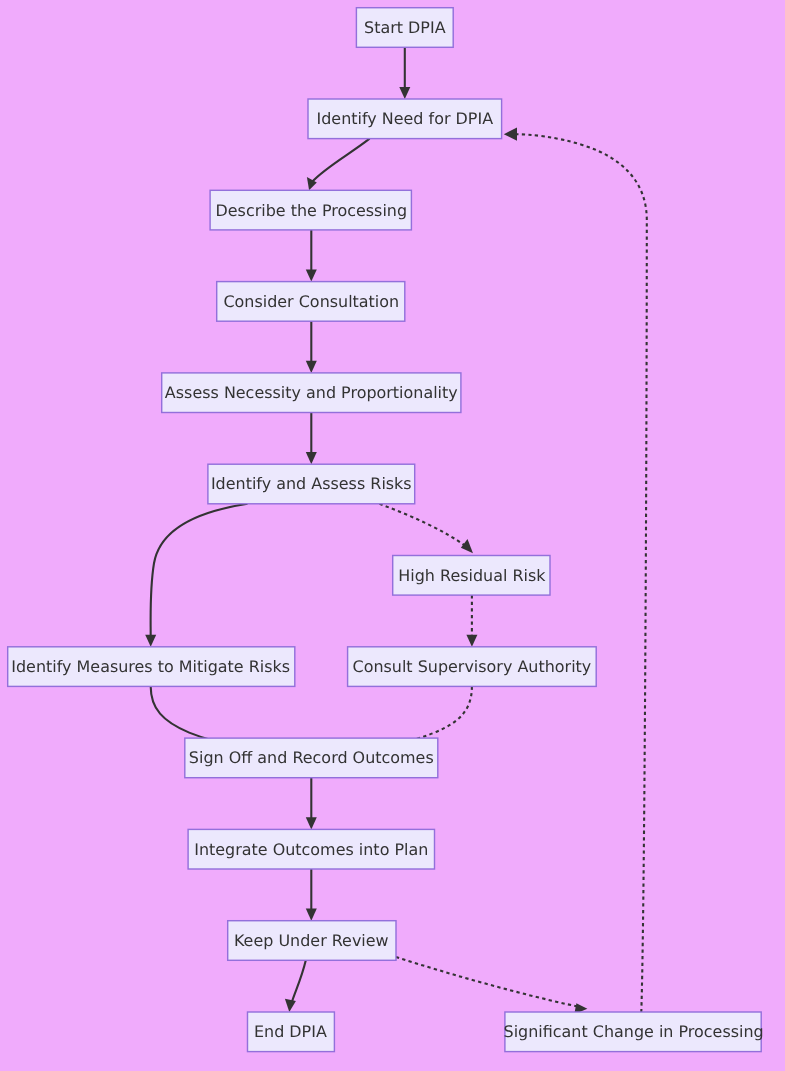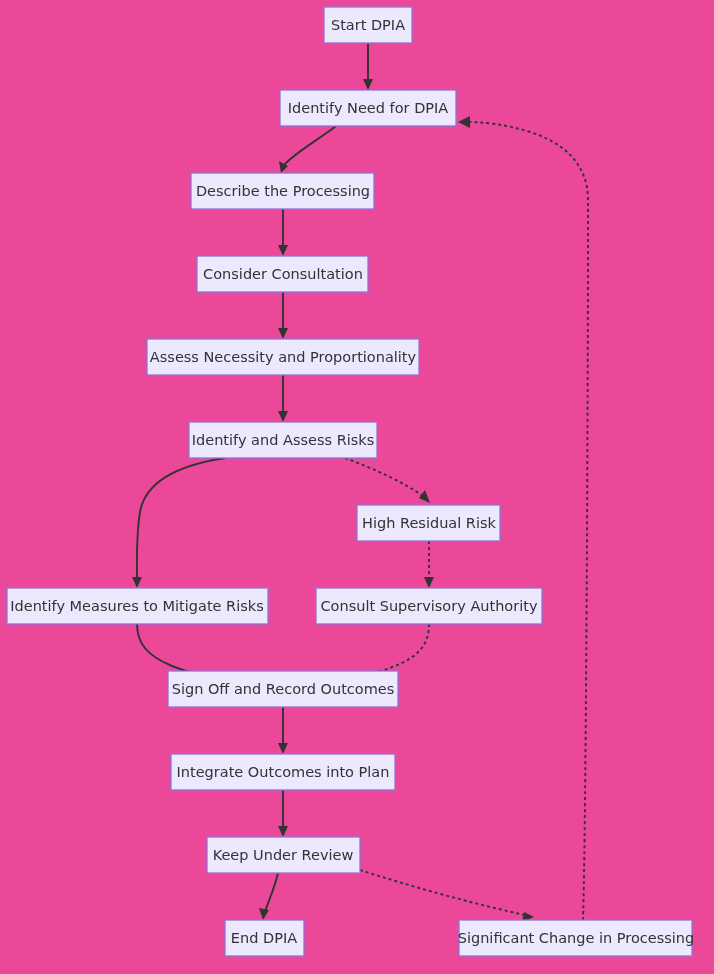--- a/index.html
+++ b/index.html
@@ -11,21 +11,21 @@
   body {
     width: 714px;
     height: 974px;
     overflow: hidden;
     font-family: "DejaVu Sans", "Liberation Sans", sans-serif;
   }
   #diagram-root {
     position: relative;
     width: 714px;
     height: 974px;
-    background: #ec4899;
+    background: #f0abfc;
   }
   svg#flowchart {
     position: absolute;
     top: 0;
     left: 0;
     width: 714px;
     height: 974px;
     display: block;
   }
   .node-box {

